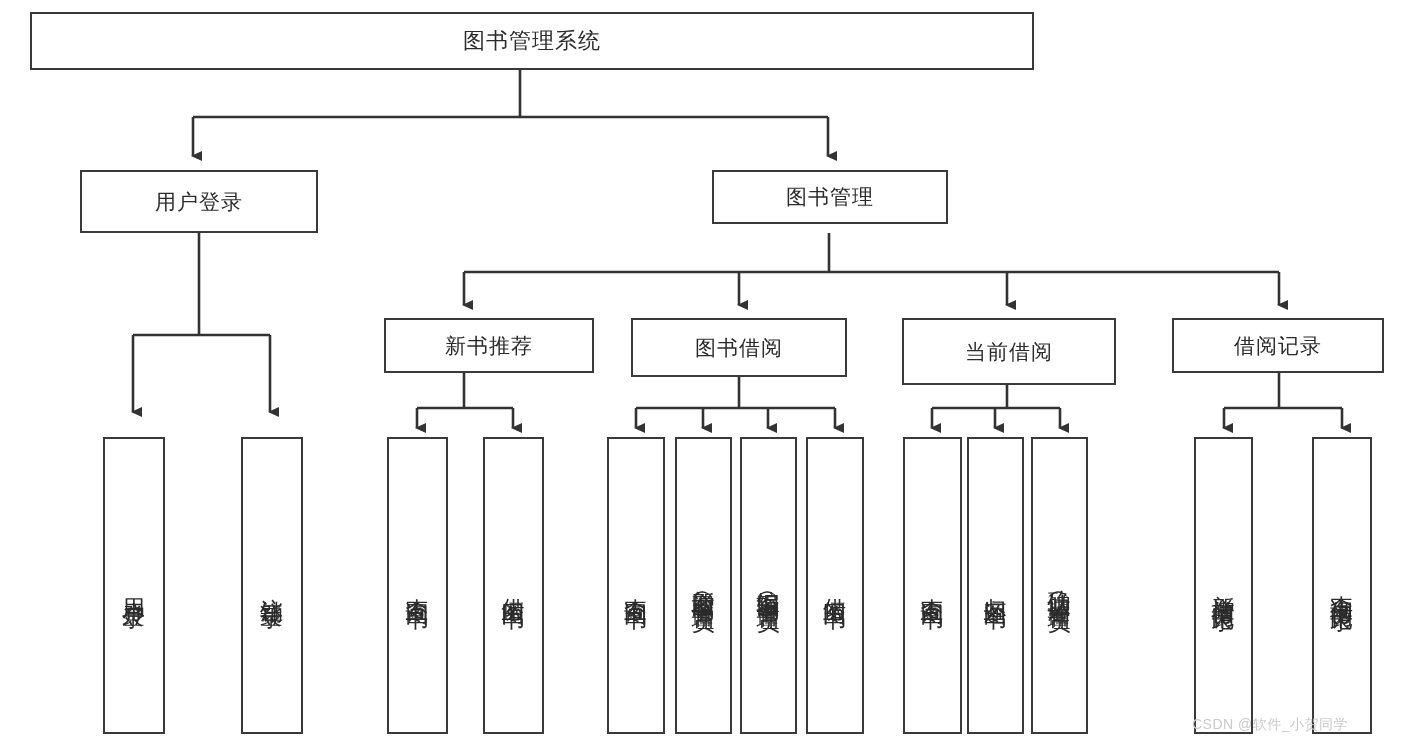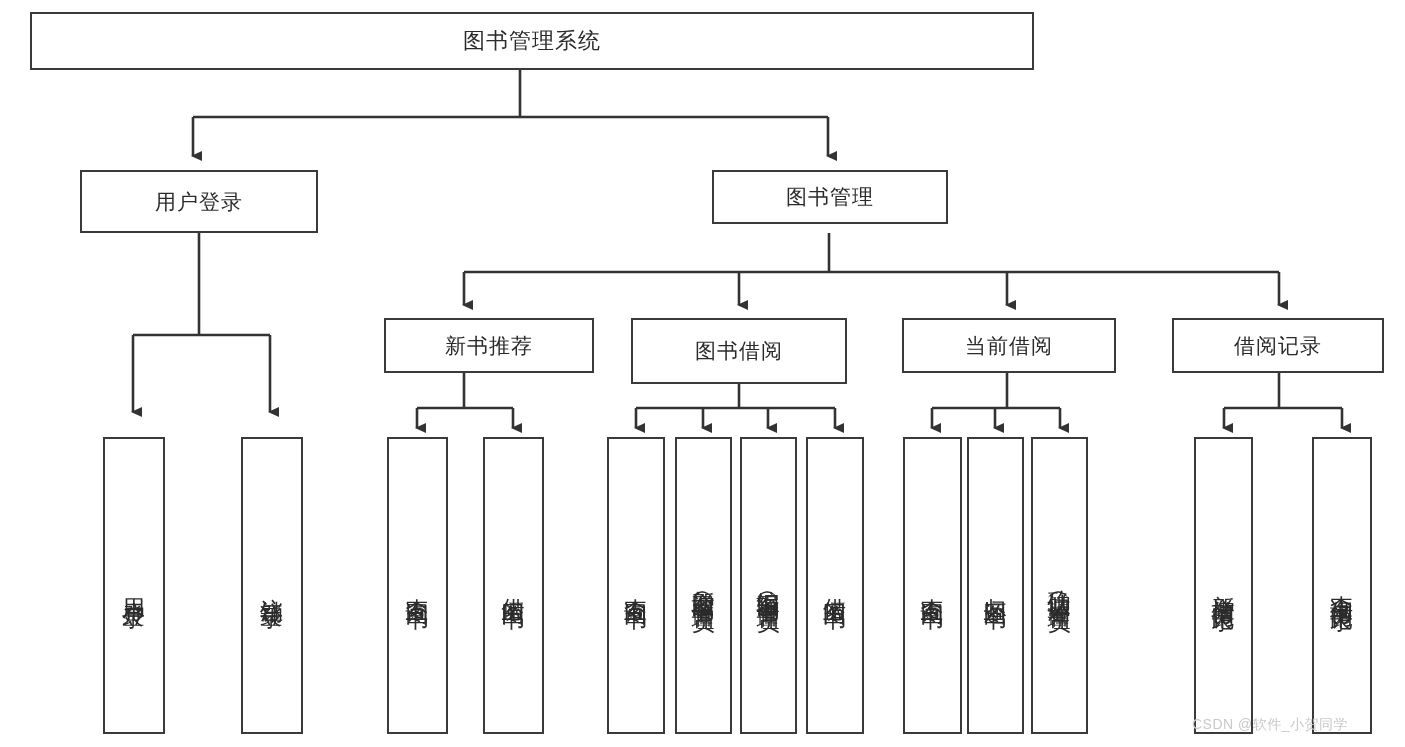--- a/index.html
+++ b/index.html
@@ -129,24 +129,24 @@
   <div class="node horiz" style="left:80px; top:170px; width:238px; height:63px;">
     <span>用户登录</span>
   </div>
   <div class="node horiz" style="left:712px; top:170px; width:236px; height:54px;">
     <span>图书管理</span>
   </div>
 
   <div class="node horiz" style="left:344px; top:318px; width:210px; height:55px;margin-left:40px;">
     <span>新书推荐</span>
   </div>
-  <div class="node horiz" style="left:631px; top:318px; width:216px; height:66px;justify-content:center;">
+  <div class="node horiz" style="left:631px; top:318px; width:216px; height:59px;justify-content:center;">
     <span>图书借阅</span>
   </div>
-  <div class="node horiz" style="left:902px; top:318px; width:214px; height:55px;align-items:center;">
+  <div class="node horiz" style="left:902px; top:318px; width:214px; height:67px;align-items:center;">
     <span>当前借阅</span>
   </div>
   <div class="node horiz" style="left:1172px; top:318px; width:212px; height:55px;text-align:center;">
     <span>借阅记录</span>
   </div>
 
   <div class="node vert" style="left:103px; top:437px; width:62px; height:297px;">
     <span class="vtext">用户登录</span>
   </div>
   <div class="node vert" style="left:241px; top:437px; width:62px; height:297px;">

